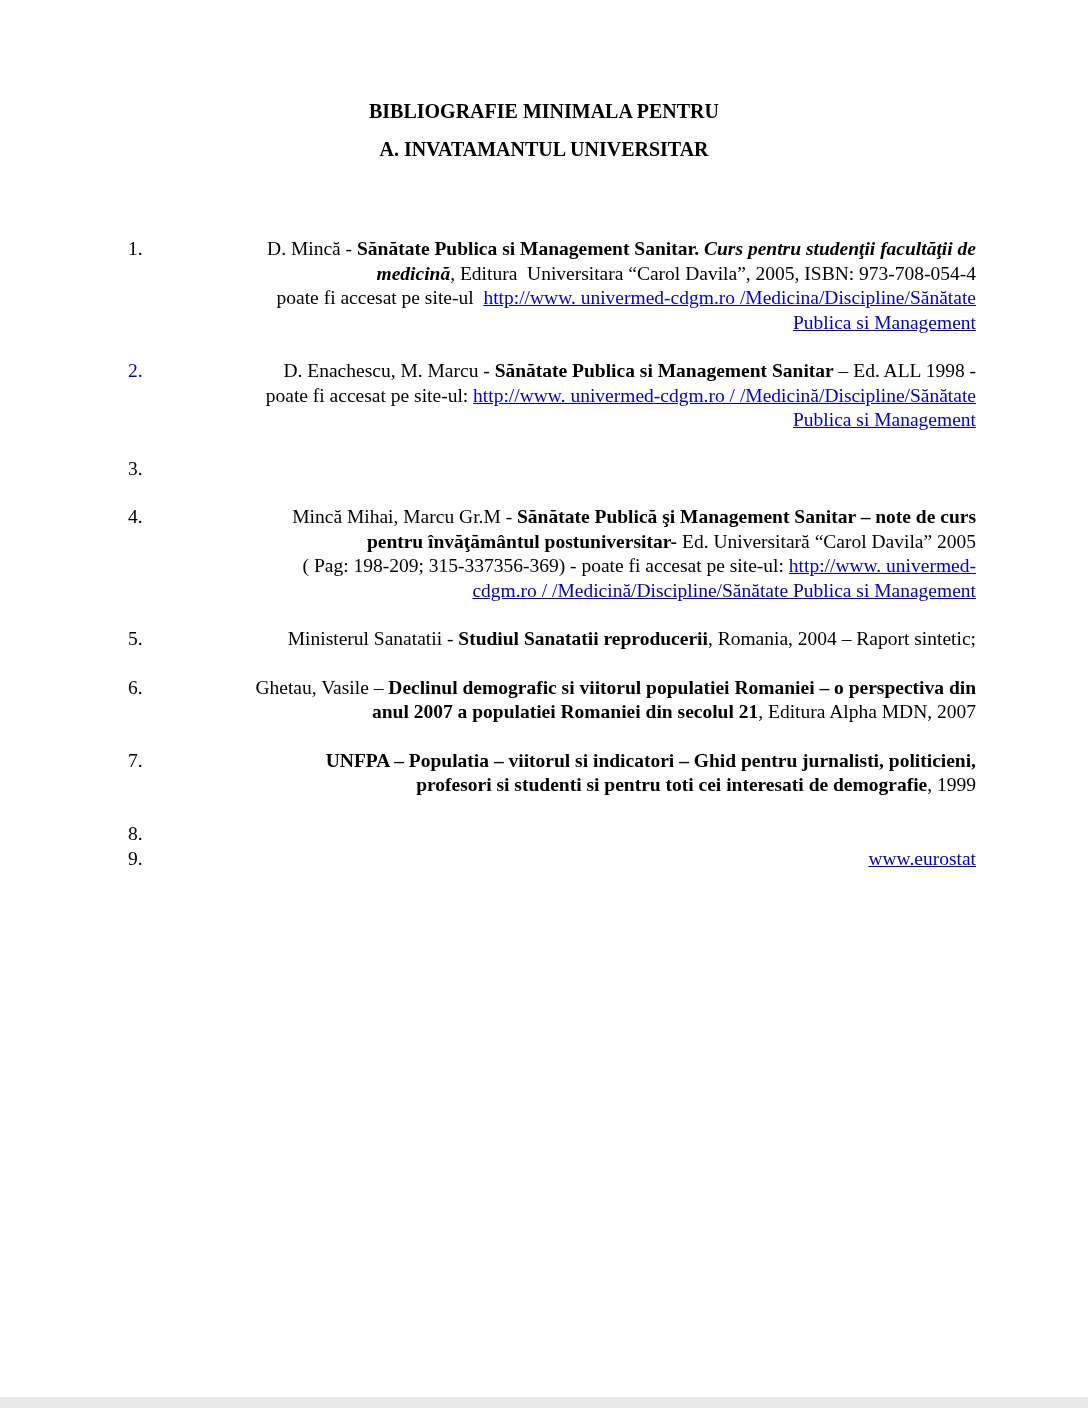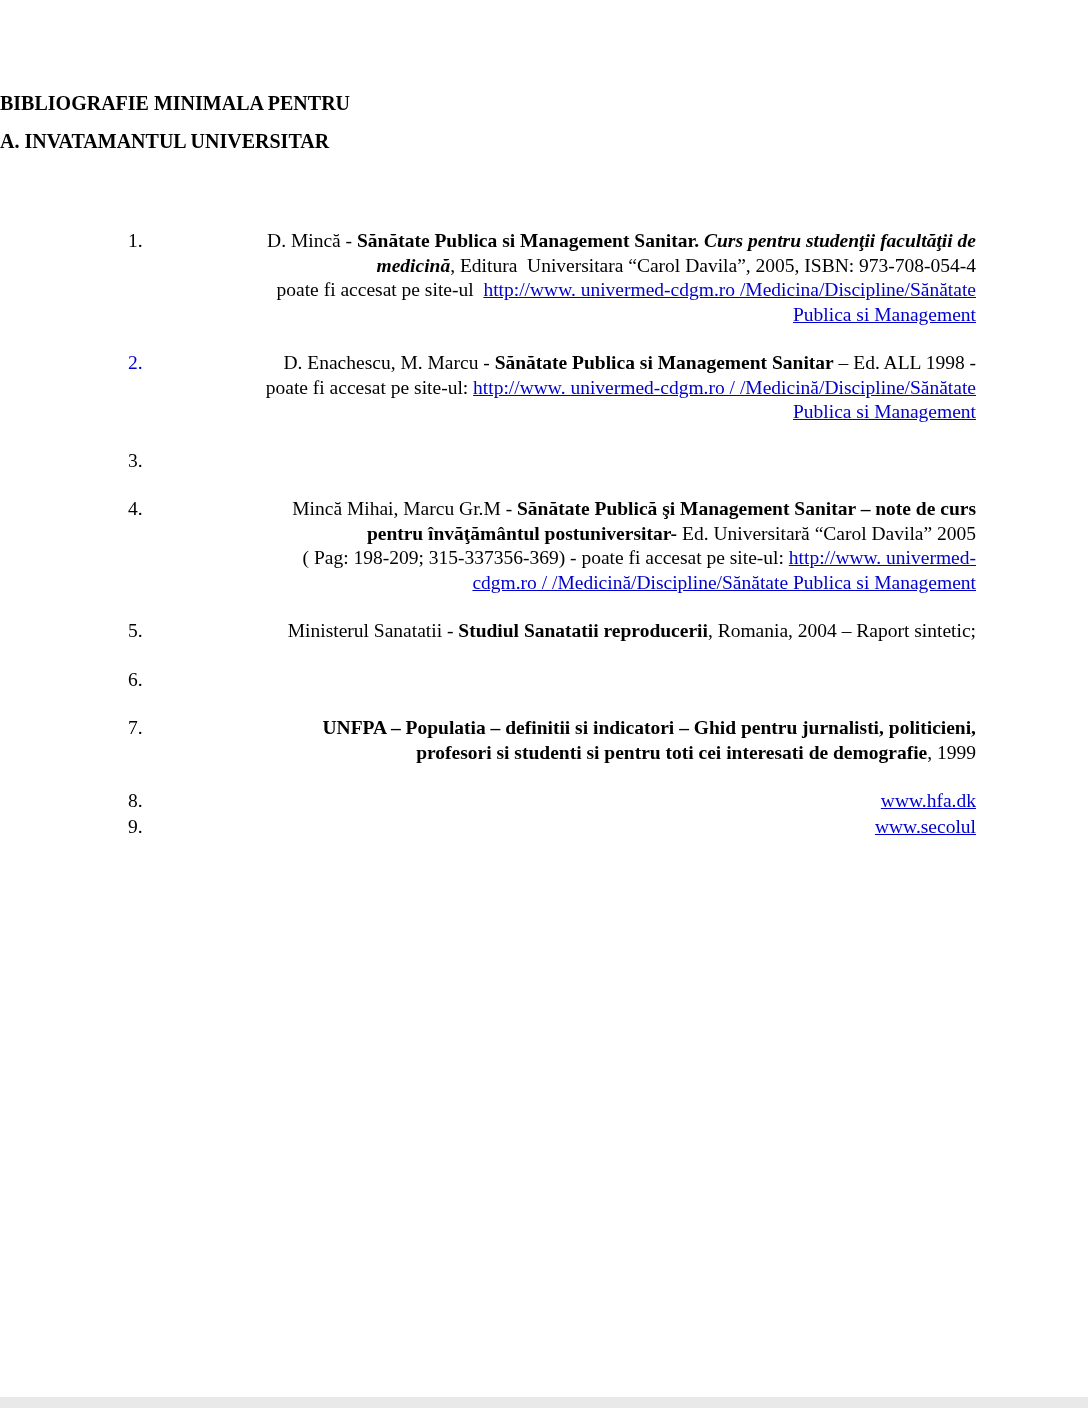--- a/index.html
+++ b/index.html
@@ -11,21 +11,22 @@
   }
   .page {
     position: relative;
     width: 1088px;
     height: 1408px;
     background: #ffffff;
     overflow: hidden;
   }
   .doc-header {
     padding-top: 92px;
-    text-align: left;
+    text-align: center;
+    margin-top: 8px;
   }
   .doc-header .hline {
     font-size: 20px;
     font-weight: bold;
     line-height: 23px;
   }
   .doc-header .hline + .hline { margin-top: 15px; }
   .doc-header .hline.underlined { }
   .bib-list {
     margin-top: 76px;
@@ -98,31 +99,32 @@
 pentru învăţământul postuniversitar-</span><span> Ed. Universitară “Carol Davila” 2005
 ( Pag: 198-209; 315-337356-369) - poate fi accesat pe site-ul: </span><a class="lnk">http://www. univermed-
 cdgm.ro / /Medicină/Discipline/Sănătate Publica si Management</a></div>
       </div>
       <div class="bib-item">
         <span class="bib-num">5.</span>
         <div class="bib-text"><span>Ministerul Sanatatii - </span><span class="b">Studiul Sanatatii reproducerii</span><span>, Romania, 2004 – Raport sintetic;</span></div>
       </div>
       <div class="bib-item">
         <span class="bib-num">6.</span>
+        <div class="bib-text"><span>Ghetau, Vasile – </span><span class="b">Declinul demografic si viitorul populatiei Romaniei</span><span class="b"> – </span><span class="b">o perspectiva din
+      anul 2007 a populatiei Romaniei din secolul 21</span><span>, Editura Alpha MDN, 2007</span></div>
       </div>
       <div class="bib-item">
         <span class="bib-num">7.</span>
-        <div class="bib-text"><span class="b">UNFPA</span><span class="b"> – </span><span class="b">Populatia</span><span class="b"> – </span><span class="b">definitii si indicatori</span><span class="b"> – </span><span class="b">Ghid pentru jurnalisti, politicieni,
+        <div class="bib-text"><span class="b">UNFPA</span><span class="b"> – </span><span class="b">Populatia</span><span class="b"> – </span><span class="b">viitorul si indicatori</span><span class="b"> – </span><span class="b">Ghid pentru jurnalisti, politicieni,
       profesori si studenti si pentru toti cei interesati de demografie</span><span>, 1999</span></div>
       </div>
       <div class="bib-item">
         <span class="bib-num">8.</span>
-        <div class="bib-text"><a class="lnk">www.hfa.dk</a></div>
       </div>
       <div class="bib-item">
         <span class="bib-num">9.</span>
-        <div class="bib-text"><a class="lnk">www.secolul</a></div>
+        <div class="bib-text"><a class="lnk">www.eurostat</a></div>
       </div>
     </div>
 
   <div class="page-edge"></div>
 
 </div>
 
 </body></html>

